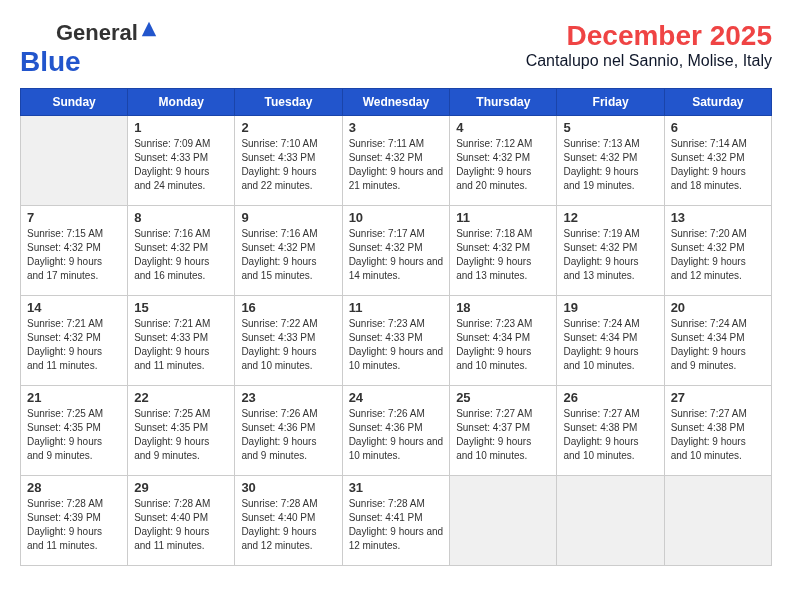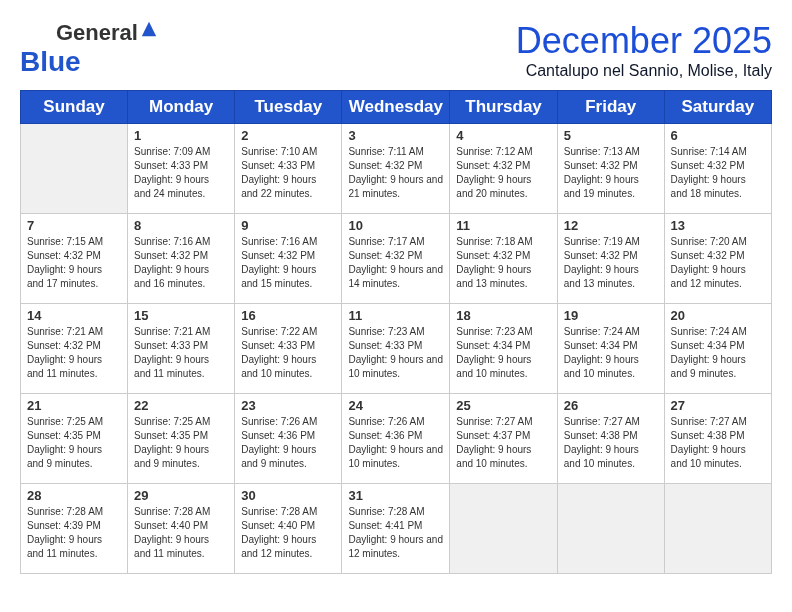--- a/index.html
+++ b/index.html
@@ -39,39 +39,39 @@
     .logo-icon {
       width: 18px;
       height: 18px;
       margin-left: 2px;
       margin-top: -8px;
     }
     .title-area {
       text-align: right;
     }
     .month-title {
-      font-size: 36px;
-      font-weight: normal;
-      color: #1d4ed8;
+      font-size: 28px;
+      font-weight: bold;
+      color: #ef4444;
     }
     .location-title {
       font-size: 16px;
       color: #0f172a;
     }
     table {
       width: 100%;
       border-collapse: collapse;
       border: 1px solid #ccc;
     }
     .day-header {
       background-color: #2255cc;
       color: #fff;
       text-align: center;
       padding: 6px 4px;
-      font-size: 17px;
+      font-size: 12px;
       font-weight: bold;
       border: 1px solid #1a44aa;
       margin-top: 28px;
     }
     td {
       border: 1px solid #ccc;
       vertical-align: top;
       padding: 4px 6px;
       width: 108px;
       height: 90px;

